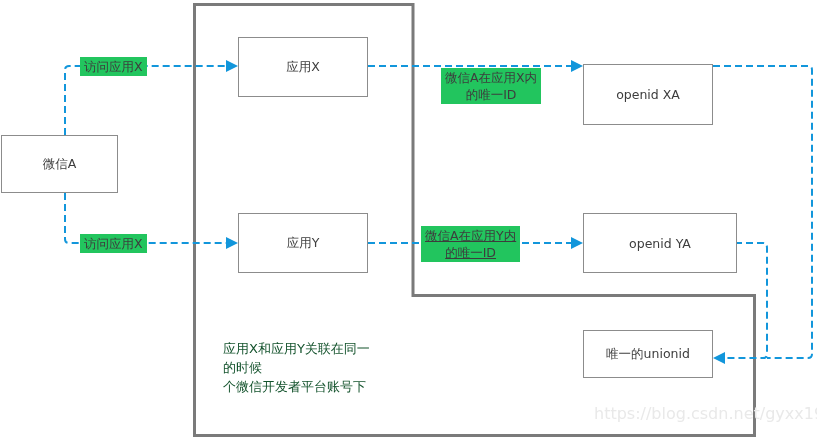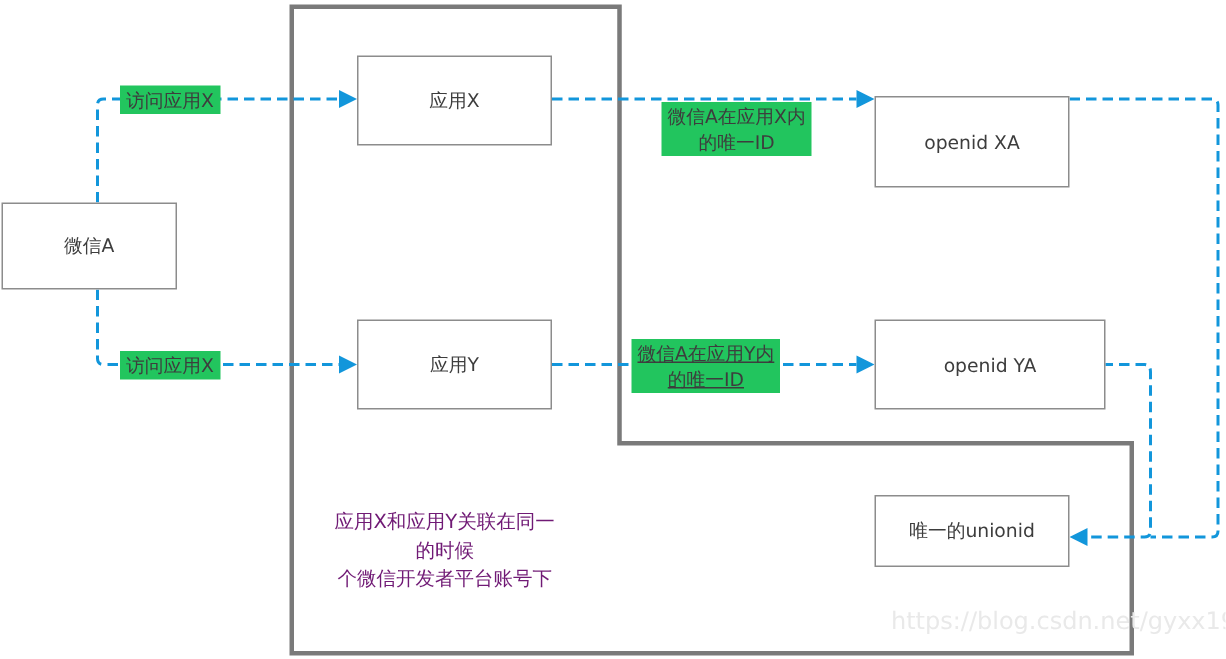--- a/index.html
+++ b/index.html
@@ -36,23 +36,23 @@
     font-size: 12.5px;
     color: #3d3d3d;
     text-align: center;
     line-height: 17px;
     padding: 1px 4px;
     white-space: nowrap;
   }
   .note {
     position: absolute;
     font-size: 13px;
-    color: #701a75;
+    color: #14532d;
     line-height: 19px;
-    text-align: center;
+    text-align: left;
     white-space: nowrap;
   }
   .watermark {
     position: absolute;
     font-size: 16px;
     color: #e9e9e9;
     white-space: nowrap;
   }
 </style>
 </head>

